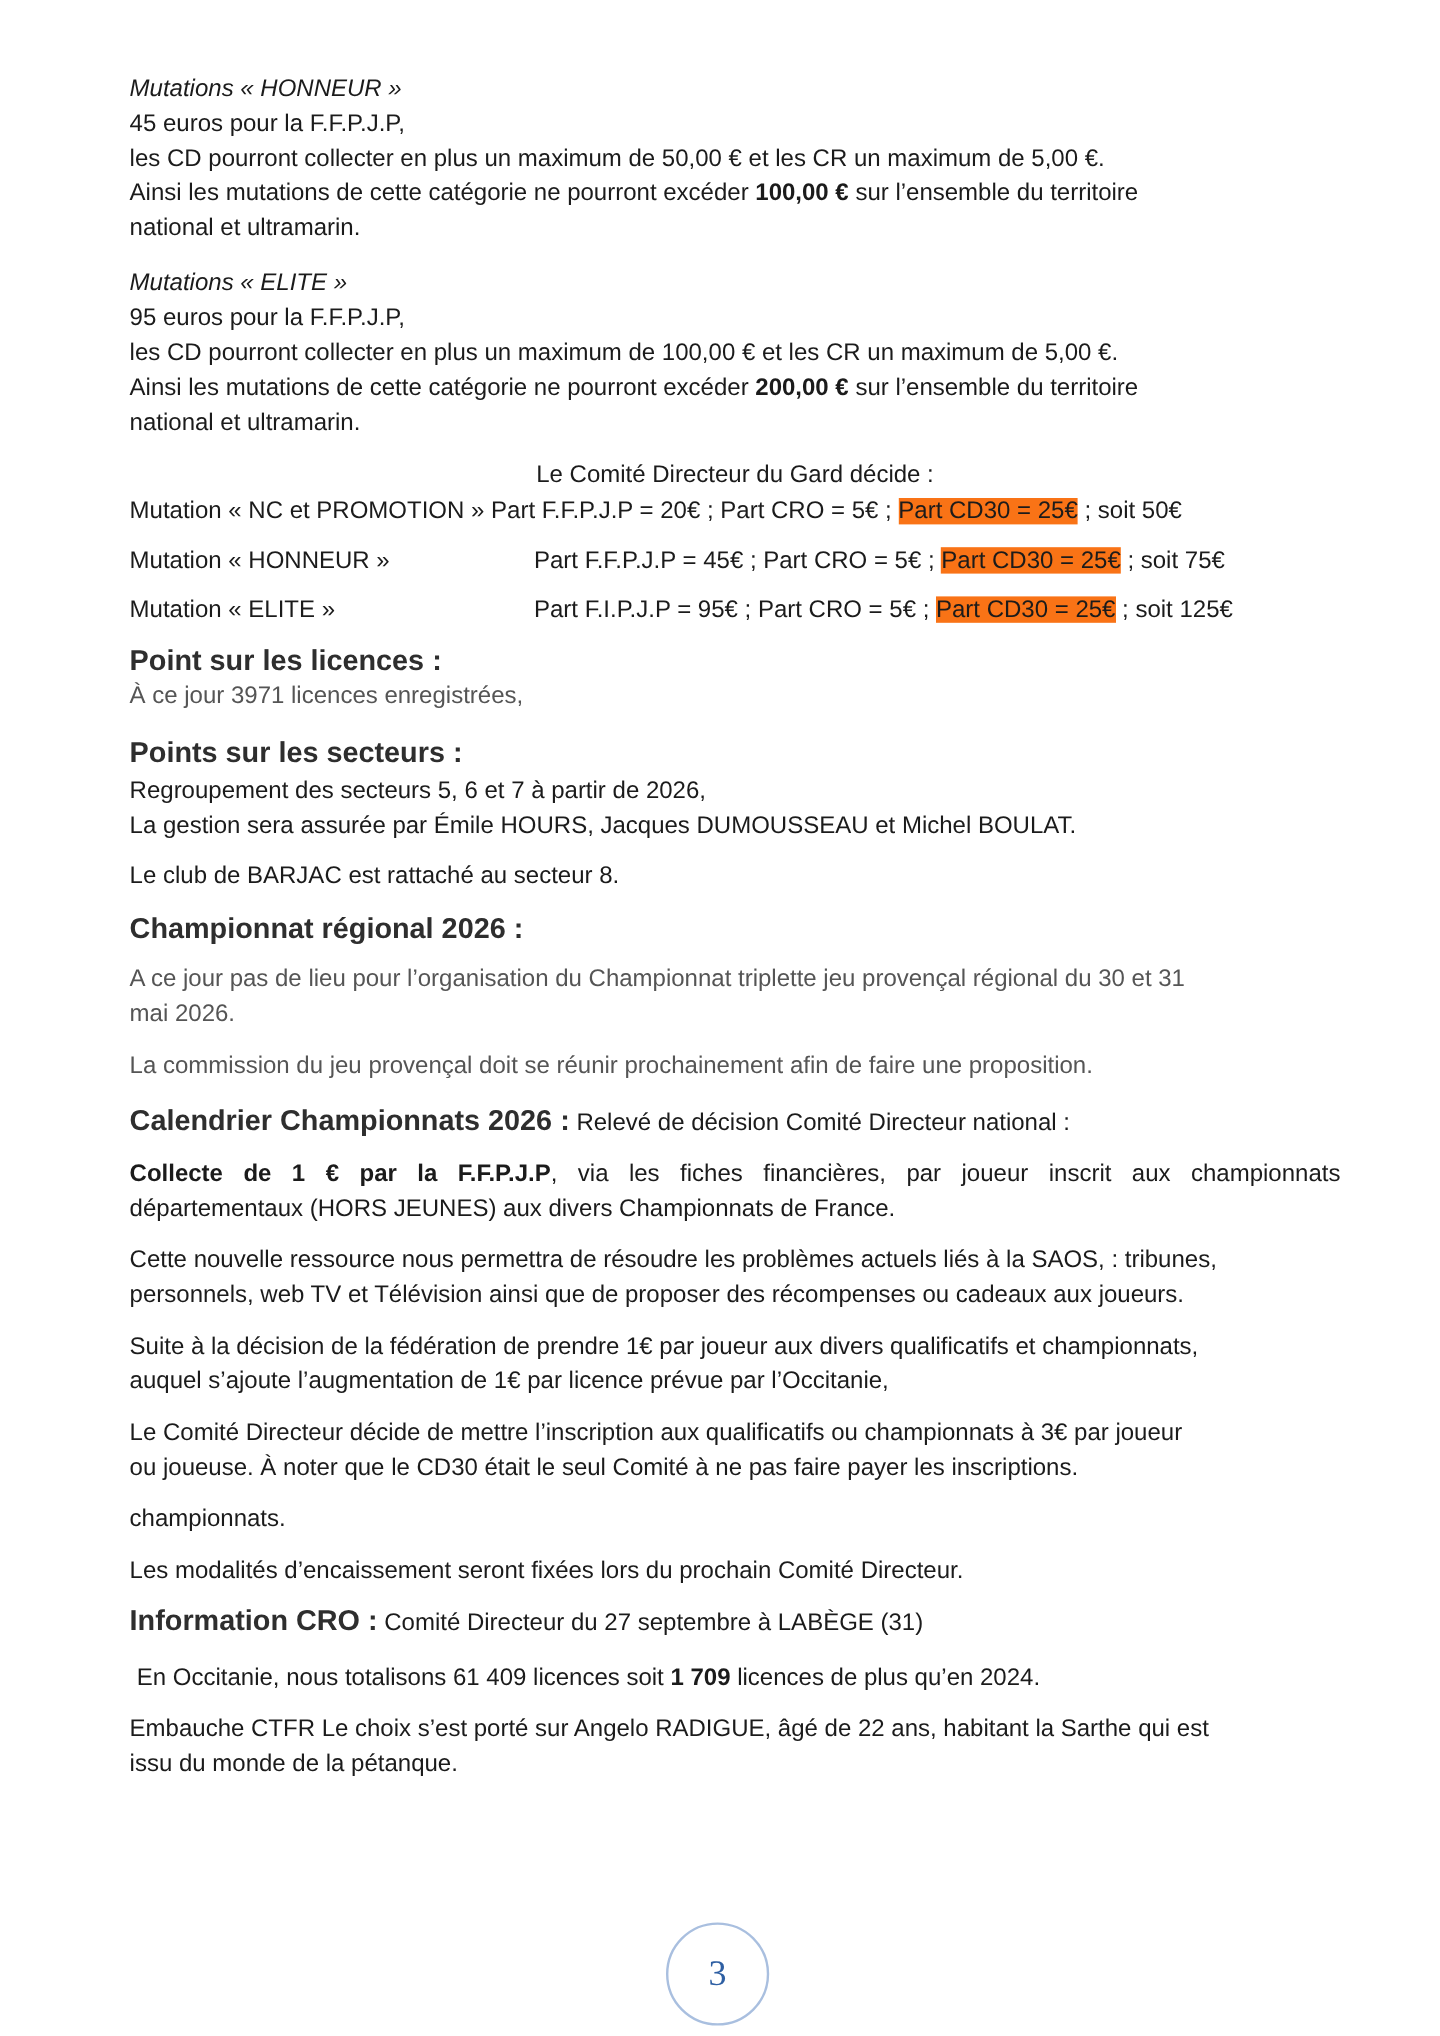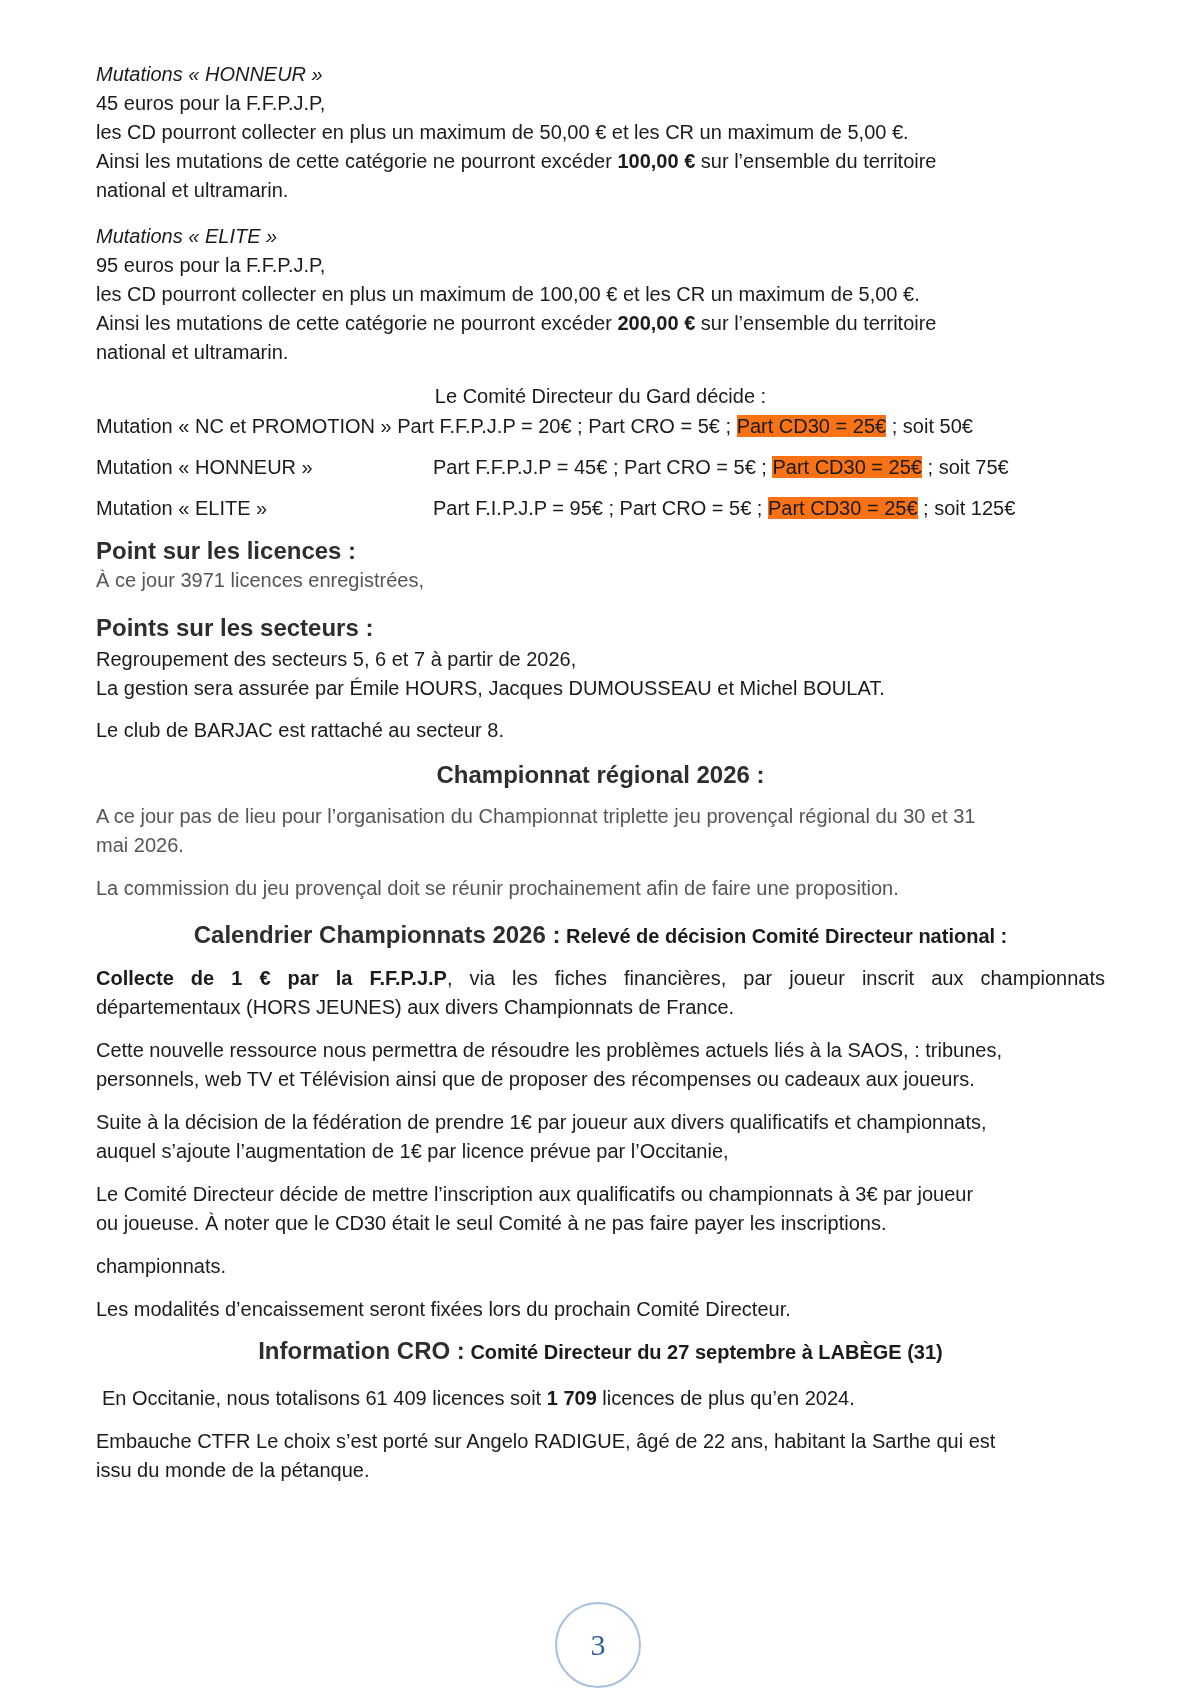--- a/index.html
+++ b/index.html
@@ -7,34 +7,34 @@
     position:relative;
     width:1200px;height:1697px;
     background:#ffffff;
     overflow:hidden;
     font-family:"Liberation Sans","DejaVu Sans",sans-serif;
     color:#1b1b1b;
     font-size:20px;
   }
   .content{
     position:absolute;
-    left:96px;top:60px;
+    left:108px;top:60px;
     width:1009px;
   }
   .para{margin:0 0 14px 0;}
   .line{display:block;line-height:29px;}
   .stretch{text-align:justify;text-align-last:justify;}
   .italic{font-style:italic;}
   .bold{font-weight:bold;}
   .gray{color:#555555;}
   .hl{background:#f97316;}
   .center{text-align:center;}
   .h-small{font-weight:bold;color:#2e2e2e;font-size:24px;line-height:30px;margin:0;}
-  .h-large{font-weight:bold;color:#2e2e2e;font-size:24px;line-height:32px;margin:0;text-align:center;}
-  .h-suffix{font-weight:bold;color:#1b1b1b;font-size:20px;}
+  .h-large{font-weight:bold;color:#2e2e2e;font-size:24px;line-height:32px;margin:0;}
+  .h-suffix{font-weight:normal;color:#1b1b1b;font-size:20px;}
   .tab-label{display:inline-block;width:337px;}
   .indent{padding-left:6px;}
   
   .g0{margin-bottom:0;} .g1{margin-bottom:1px;} .g2{margin-bottom:2px;}
   .g11{margin-bottom:11px;} .g12{margin-bottom:12px;} .g13{margin-bottom:13px;}
   .g14{margin-bottom:14px;} .g15{margin-bottom:15px;} .g16{margin-bottom:16px;}
   .g17{margin-bottom:17px;} .g18{margin-bottom:18px;}
   .page-number-circle{
     position:absolute;
     left:555px;top:1602px;

